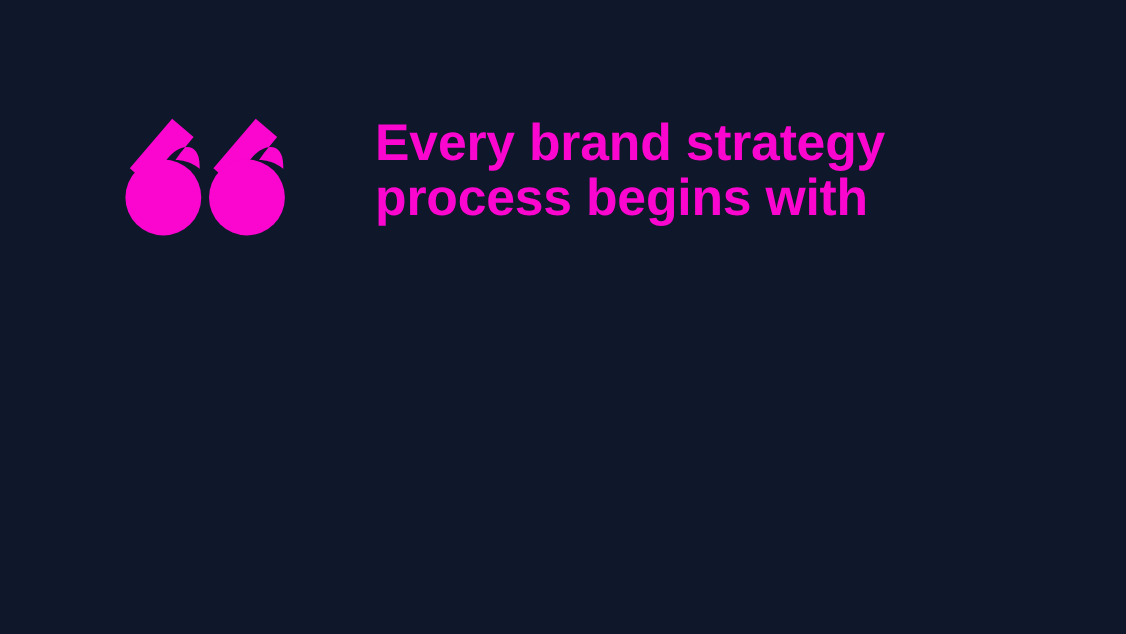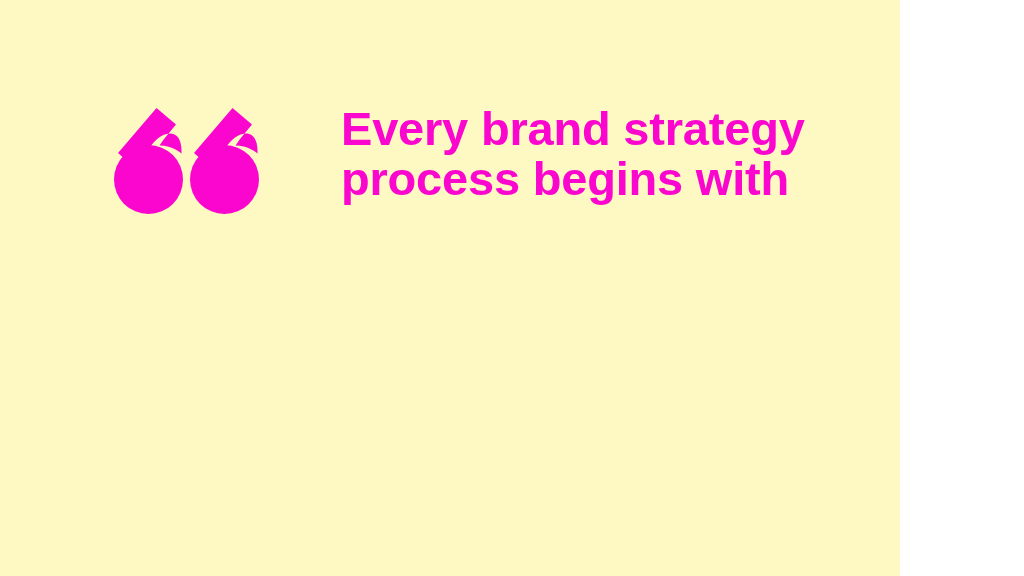--- a/index.html
+++ b/index.html
@@ -8,23 +8,23 @@
     padding: 0;
   }
   body {
     width: 1024px;
     height: 576px;
     overflow: hidden;
     font-family: "Liberation Sans", sans-serif;
   }
   #slide {
     position: relative;
-    width: 900px;
+    width: 1024px;
     height: 576px;
-    background: #fef9c3;
+    background: #0f172a;
     box-sizing: border-box;
   }
 
   
   #quote-mark {
     position: absolute;
     left: 112px;
     top: 106px;
     width: 148px;
     height: 110px;

